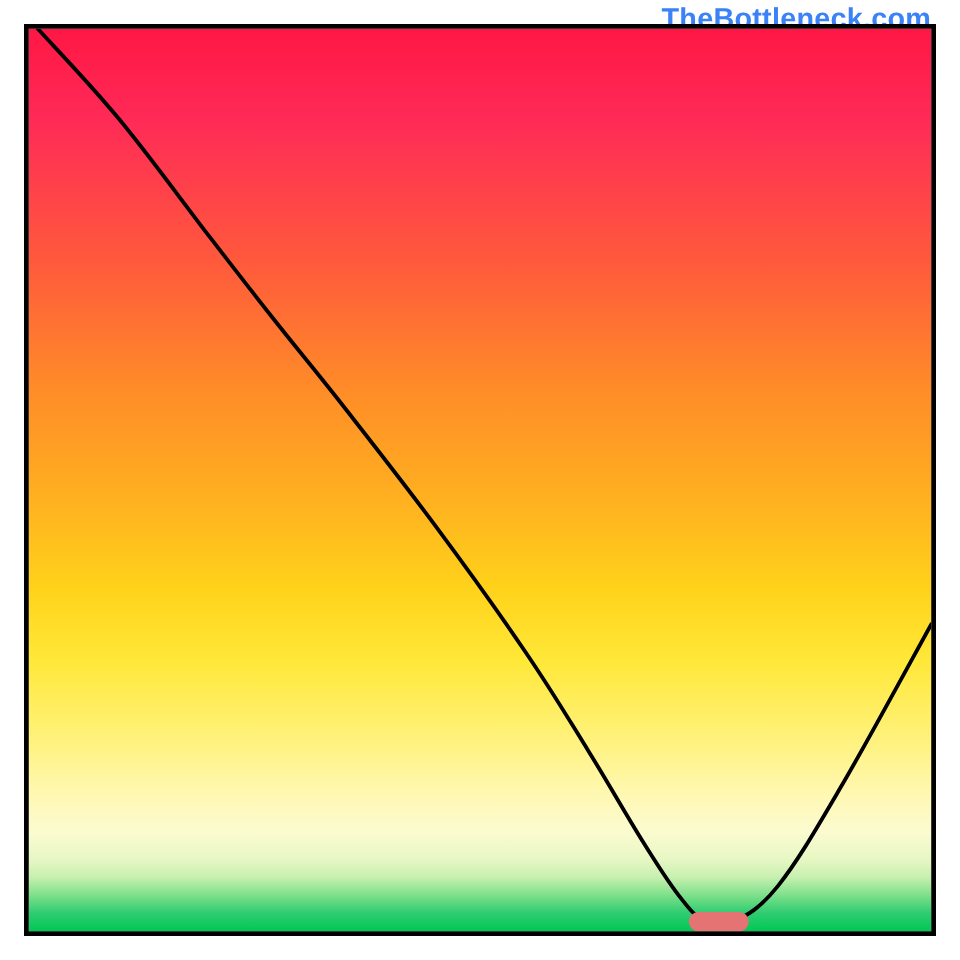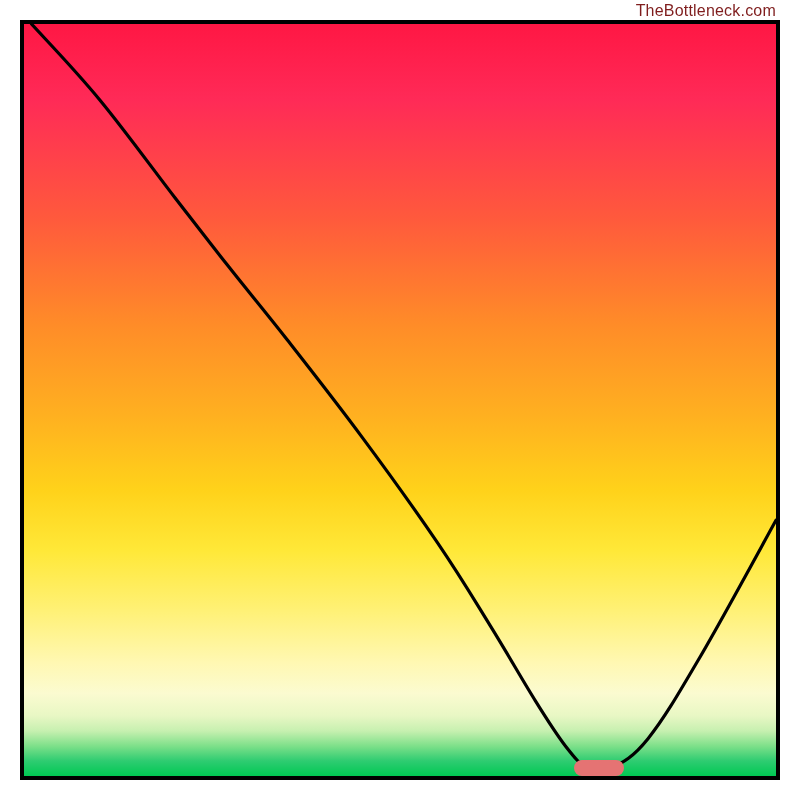--- a/index.html
+++ b/index.html
@@ -56,23 +56,23 @@
     width: 50px;
     height: 16px;
     border-radius: 8px;
     background: #e57373;
     transform: translate(-50%, -50%);
   }
   .watermark {
     position: absolute;
     top: 2px;
     right: 24px;
-    font-size: 16px;
-    font-weight: 400;
-    color: #7f1d1d;
+    font-size: 24px;
+    font-weight: 700;
+    color: #3b82f6;
     letter-spacing: 0.2px;
   }
 </style>
 </head>
 <body>
 
 <div class="watermark">TheBottleneck.com</div>
 
 <div class="frame">
 

